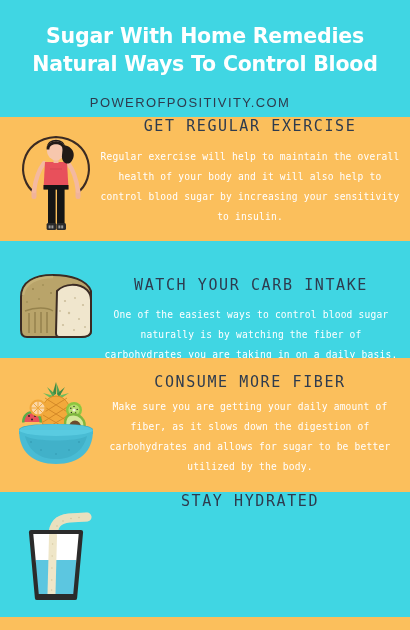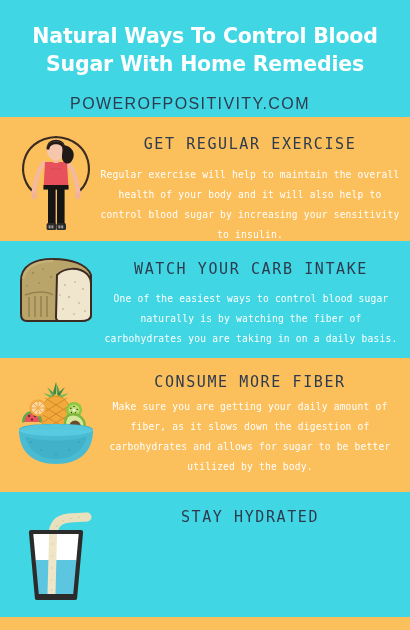--- a/index.html
+++ b/index.html
@@ -23,21 +23,21 @@
     position: absolute;
     left: 0;
     width: 410px;
     box-sizing: border-box;
   }
   .band-cyan   { background: #40d6e3; }
   .band-orange { background: #fbbf5c; }
 
   .band-header { top: 0;   height: 117px; }
   .band-s1     { top: 117px; height: 124px; }
-  .band-s2     { top: 241px; height: 101px; }
+  .band-s2     { top: 257px; height: 101px; }
   .band-s3     { top: 358px; height: 134px; }
   .band-s4     { top: 492px; height: 125px; }
   .band-footer { top: 617px; height: 13px; }
 
   
   .title {
     position: absolute;
     top: 22px;
     left: 0;
     width: 410px;
@@ -51,21 +51,21 @@
   }
   .title .line { display: block; white-space: nowrap; }
   .subtitle {
     position: absolute;
     top: 95px;
     left: 0;
     width: 380px;
     text-align: center;
     color: #2e3b4e;
     font-family: "Liberation Sans", sans-serif;
-    font-size: 16px;
+    font-size: 13px;
     letter-spacing: 1.4px;
   }
 
   
   .section {
     position: absolute;
     left: 0;
     width: 410px;
     height: 100%;
     box-sizing: border-box;
@@ -95,54 +95,54 @@
   .body-text {
     font-family: "DejaVu Sans Mono", monospace;
     font-size: 9.6px;
     line-height: 20px;
     color: #ffffff;
     text-align: center;
     letter-spacing: 0.2px;
   }
 
   
-  .s1 .heading { margin-top: 18px; }
+  .s1 .heading { }
   .s1 .body-text { margin-top: 12px; }
   .s1 .copy { left: 96px; width: 308px; }
 
   .s2 .heading { margin-top: 19px; }
   .s2 .body-text { margin-top: 11px; }
   .s2 .copy { left: 100px; width: 302px; }
 
   .s3 .heading { margin-top: 15px; }
   .s3 .body-text { margin-top: 6px; }
   .s3 .copy { left: 96px; width: 308px; }
 
-  .s4 .heading { margin-top: 16px; }
+  .s4 .heading { }
   .s4 .body-text { margin-top: 16px; }
   .s4 .copy { left: 96px; width: 308px; }
 
   .art svg { display: block; }
 
   .art-center {
     position: absolute;
     left: 0; right: 0;
     display: flex;
     justify-content: center;
   }
 </style>
 </head>
 <body>
 
 <div class="infographic">
 
   <div class="band band-cyan band-header">
     <div class="title">
+      <span class="line">Sugar With Home Remedies</span>
       <span class="line">Natural Ways To Control Blood</span>
-      <span class="line">Sugar With Home Remedies</span>
     </div>
     <div class="subtitle">POWEROFPOSITIVITY.COM</div>
   </div>
 
   <div class="band band-orange band-s1">
     <div class="section s1">
       <div class="art">
         <div class="art-center" style="top:10px;">
           <svg width="86" height="108" viewBox="0 0 86 108" aria-hidden="true">
 

